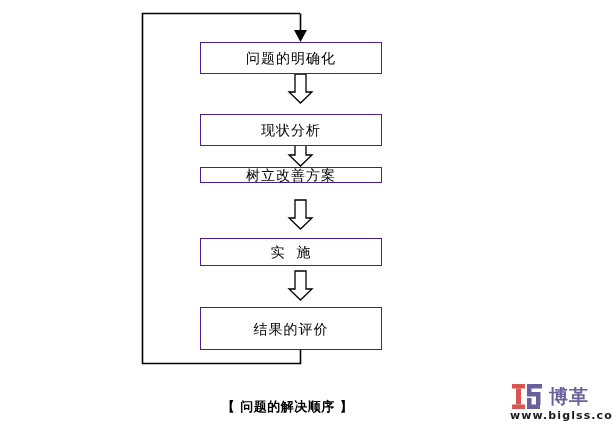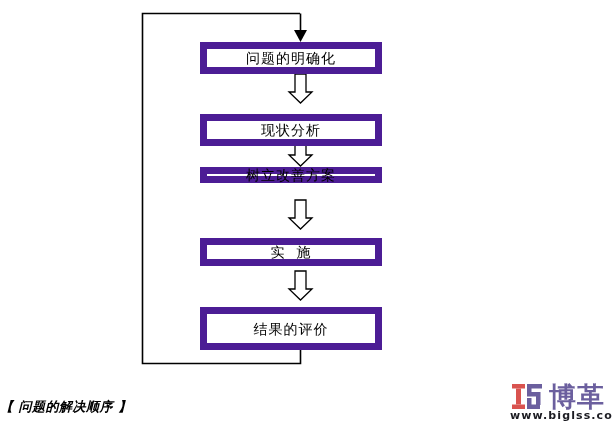--- a/index.html
+++ b/index.html
@@ -21,46 +21,46 @@
     left: 0;
     top: 0;
     width: 613px;
     height: 435px;
   }
 
   
   .proc-box {
     position: absolute;
     box-sizing: border-box;
-    border: 7px solid #4c1d95;
+    border: 1px solid #4c1d95;
     background: #ffffff;
     display: flex;
     align-items: center;
     justify-content: center;
     font-size: 14px;
     letter-spacing: 1px;
     line-height: 1;
     color: #000000;
   }
   .proc-box .box-label {
     display: block;
     white-space: pre;
   }
 
   
   #diagram-caption {
     position: absolute;
     left: 0;
     top: 398px;
     width: 575px;
+    text-align: center;
     font-size: 13px;
     font-weight: bold;
     letter-spacing: 0.5px;
     color: #000000;
-    font-style: italic;
   }
 
   
   #brand-logo {
     position: absolute;
     left: 508px;
     top: 383px;
     width: 103px;
     height: 45px;
   }
@@ -75,21 +75,21 @@
     position: absolute;
     left: 4px;
     top: 1px;
     width: 34px;
     height: 25px;
   }
   #brand-logo .logo-cn {
     position: absolute;
     left: 41px;
     top: 2px;
-    font-size: 27px;
+    font-size: 19px;
     font-weight: bold;
     letter-spacing: 1px;
     line-height: 23px;
     color: #6b5f9e;
     white-space: pre;
   }
   #brand-logo .logo-url {
     position: absolute;
     left: 2px;
     top: 26px;

